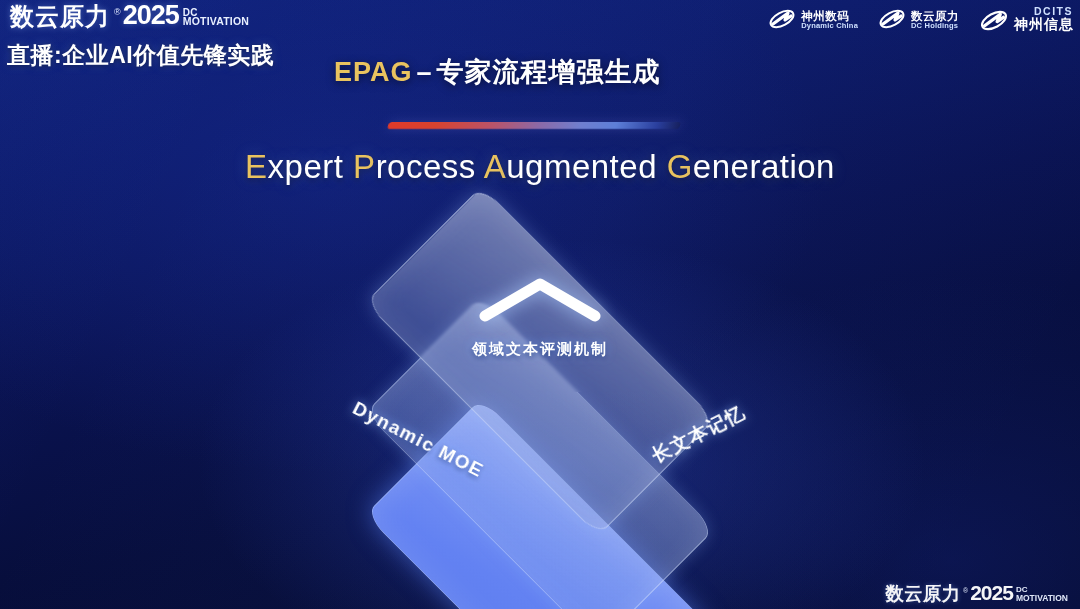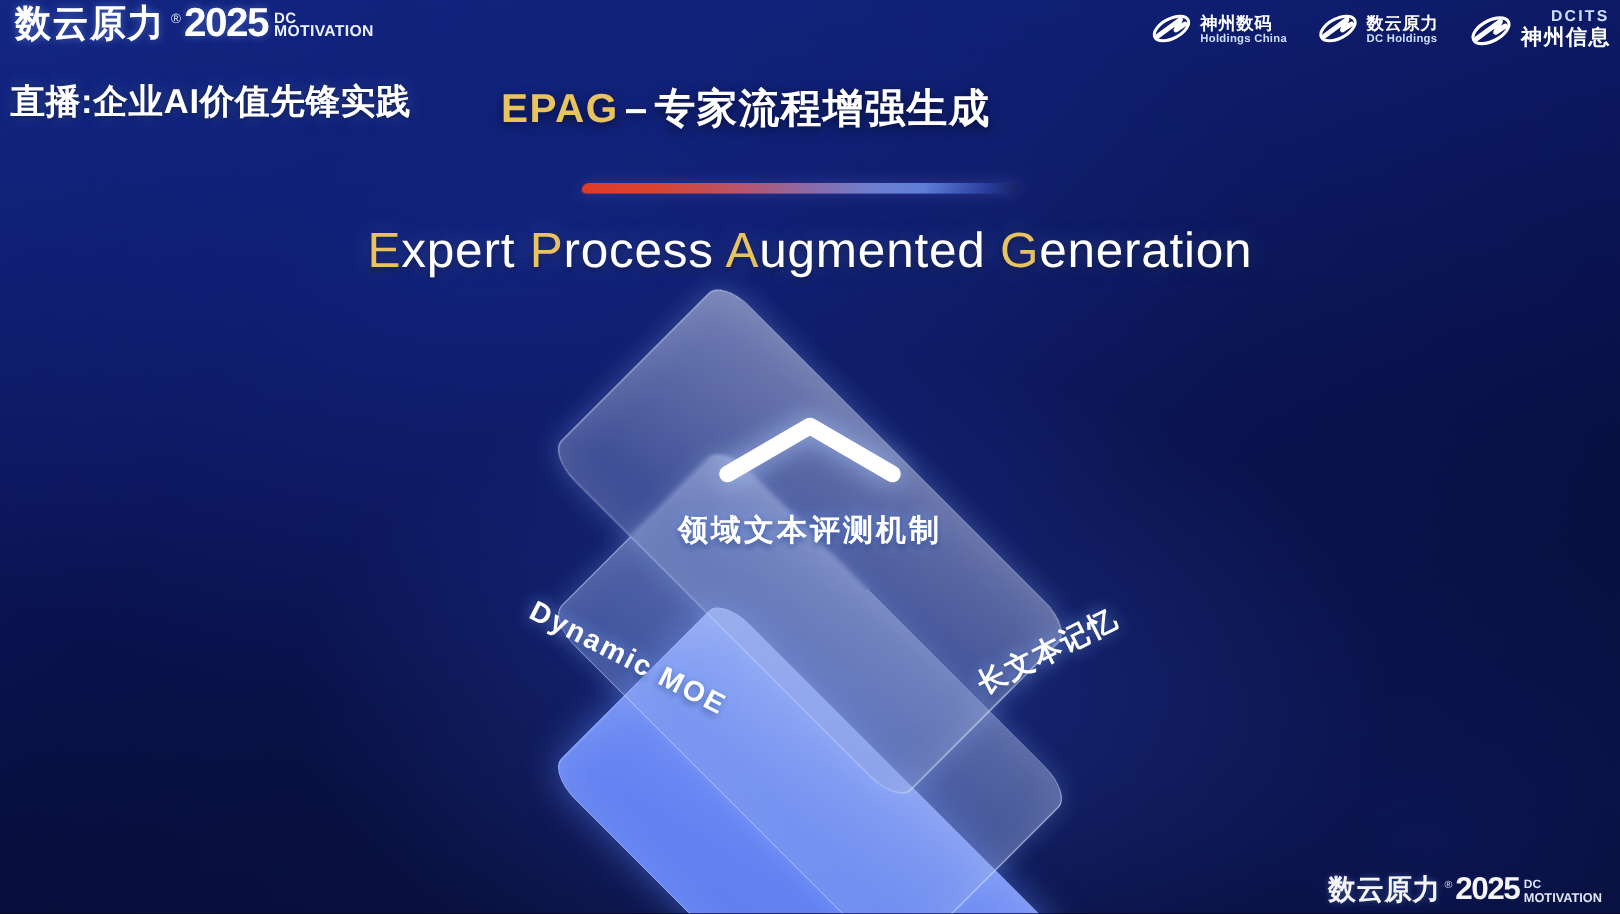--- a/index.html
+++ b/index.html
@@ -49,21 +49,21 @@
     text-shadow:0 0 6px rgba(150,190,255,.4);
   }
   .bl-dc{
     display:flex; flex-direction:column; line-height:.95; margin:0 0 2px 2px;
     font-weight:bold; color:#e9f0ff;
   }
   .bl-dc .d1{ font-size:10px; letter-spacing:.3px; }
   .bl-dc .d2{ font-size:10.5px; letter-spacing:.2px; }
 
   .live-line{
-    position:absolute; left:7px; top:52px;
+    position:absolute; left:7px; top:40px;
     font-size:23px; font-weight:bold; color:#ffffff;
     letter-spacing:.5px; white-space:nowrap;
     text-shadow:0 1px 5px rgba(0,0,0,.5), 0 0 10px rgba(120,170,255,.35);
     text-align:right;
   }
 
   
   .partners{
     position:absolute; right:6px; top:6px;
     display:flex; align-items:center; gap:20px;
@@ -147,21 +147,21 @@
   #plate-bot .face{
     background:linear-gradient(155deg, #8ea4f7 0%, #7490f4 34%, #6382f2 62%, #5b7bee 100%);
     border:1.5px solid rgba(190,210,255,.55);
     box-shadow:0 0 34px rgba(90,130,245,.55), inset 0 0 46px rgba(255,255,255,.14);
   }
 
   
   .plate-label{
     position:absolute; left:0; right:0;
     text-align:center;
-    font-size:20px; font-weight:bold; color:#ffffff;
+    font-size:15px; font-weight:bold; color:#ffffff;
     letter-spacing:2px;
     text-shadow:0 0 10px rgba(120,170,255,.75), 0 2px 5px rgba(10,20,70,.6);
     pointer-events:none;
   }
   #label-top{ top:108px; }
   #label-bot{ top:290px; }
 
   .chevron{
     position:absolute; left:50%; top:42px;
     transform:translateX(-50%);
@@ -220,21 +220,21 @@
 
   <div class="partners">
 
     <div class="plogo">
       <svg class="swoosh" width="28" height="22" viewBox="0 0 28 22">
         <ellipse cx="14" cy="11" rx="12.5" ry="6.5" fill="none" stroke="#ffffff" stroke-width="2" transform="rotate(-28 14 11)"></ellipse>
         <path d="M5 16 L20 5 L17 12 L23 8" fill="none" stroke="#ffffff" stroke-width="3.2" stroke-linecap="round" stroke-linejoin="round"></path>
       </svg>
       <span class="pl-txt">
         <span class="pl-cn">神州数码</span>
-        <span class="pl-en">Holdings China</span>
+        <span class="pl-en">Dynamic China</span>
       </span>
     </div>
 
     <div class="plogo">
       <svg class="swoosh" width="28" height="22" viewBox="0 0 28 22">
         <ellipse cx="14" cy="11" rx="12.5" ry="6.5" fill="none" stroke="#ffffff" stroke-width="2" transform="rotate(-28 14 11)"></ellipse>
         <path d="M5 16 L20 5 L17 12 L23 8" fill="none" stroke="#ffffff" stroke-width="3.2" stroke-linecap="round" stroke-linejoin="round"></path>
       </svg>
       <span class="pl-txt">
         <span class="pl-cn">数云原力</span>

